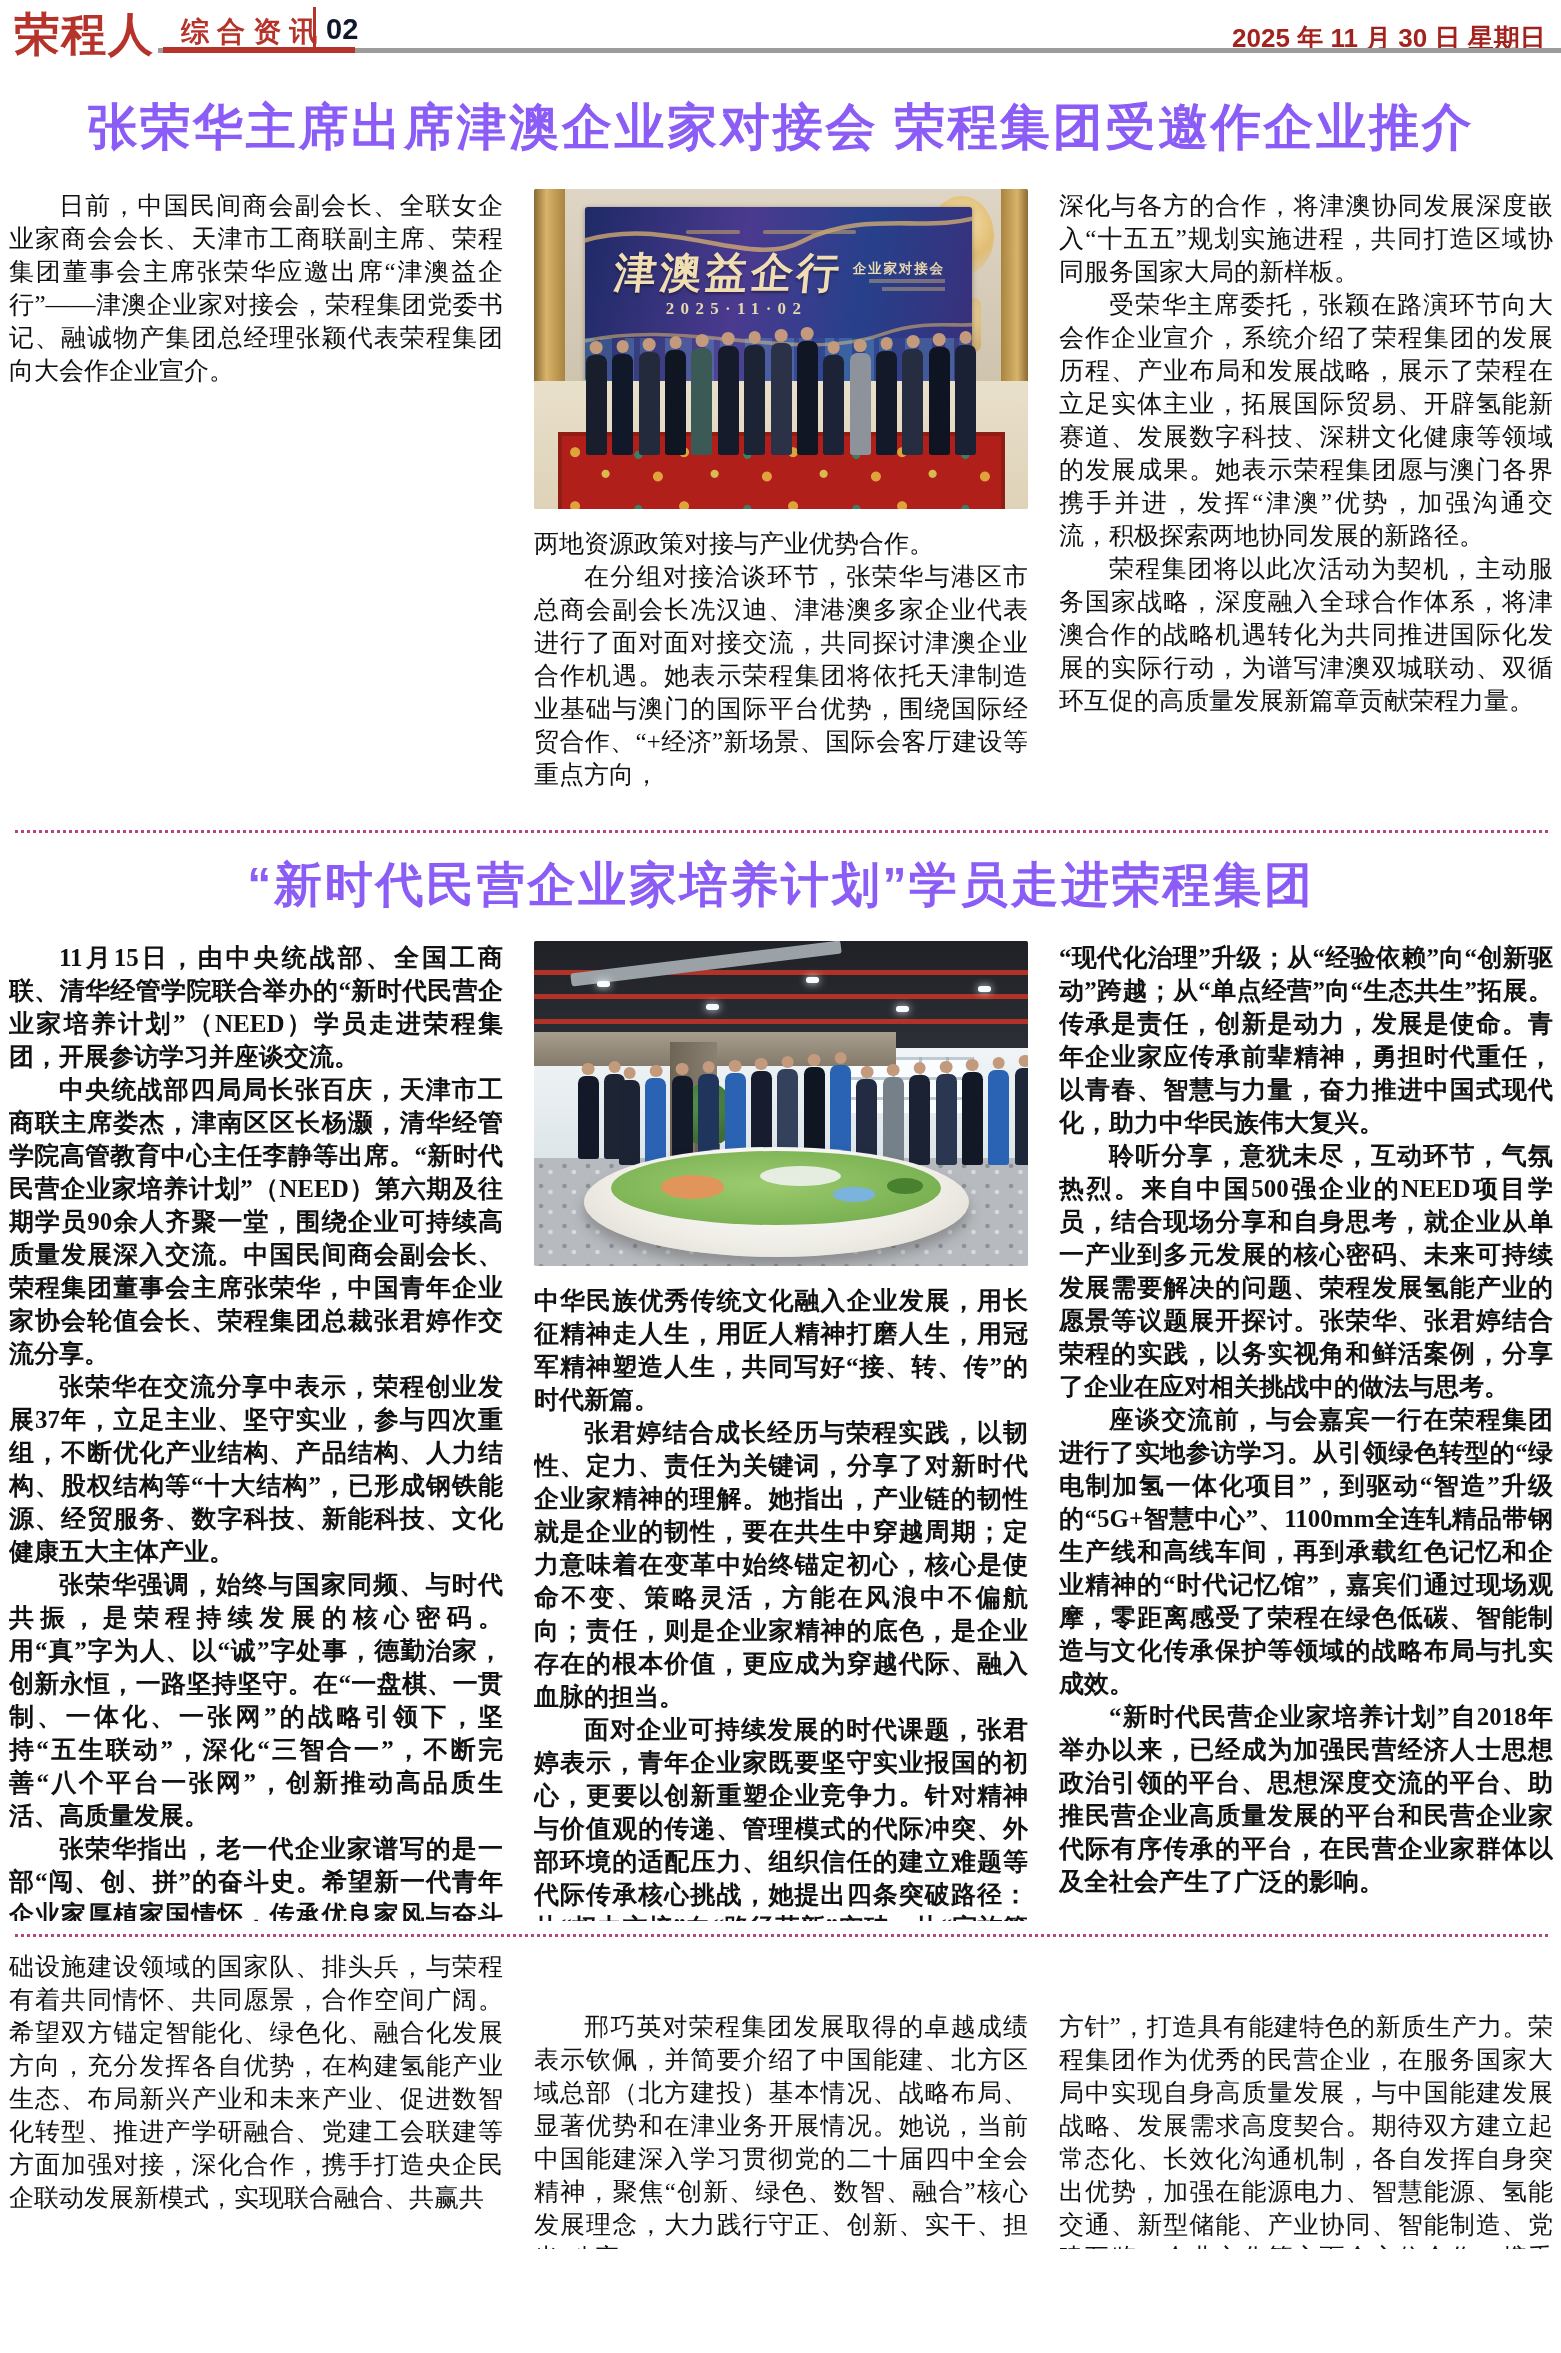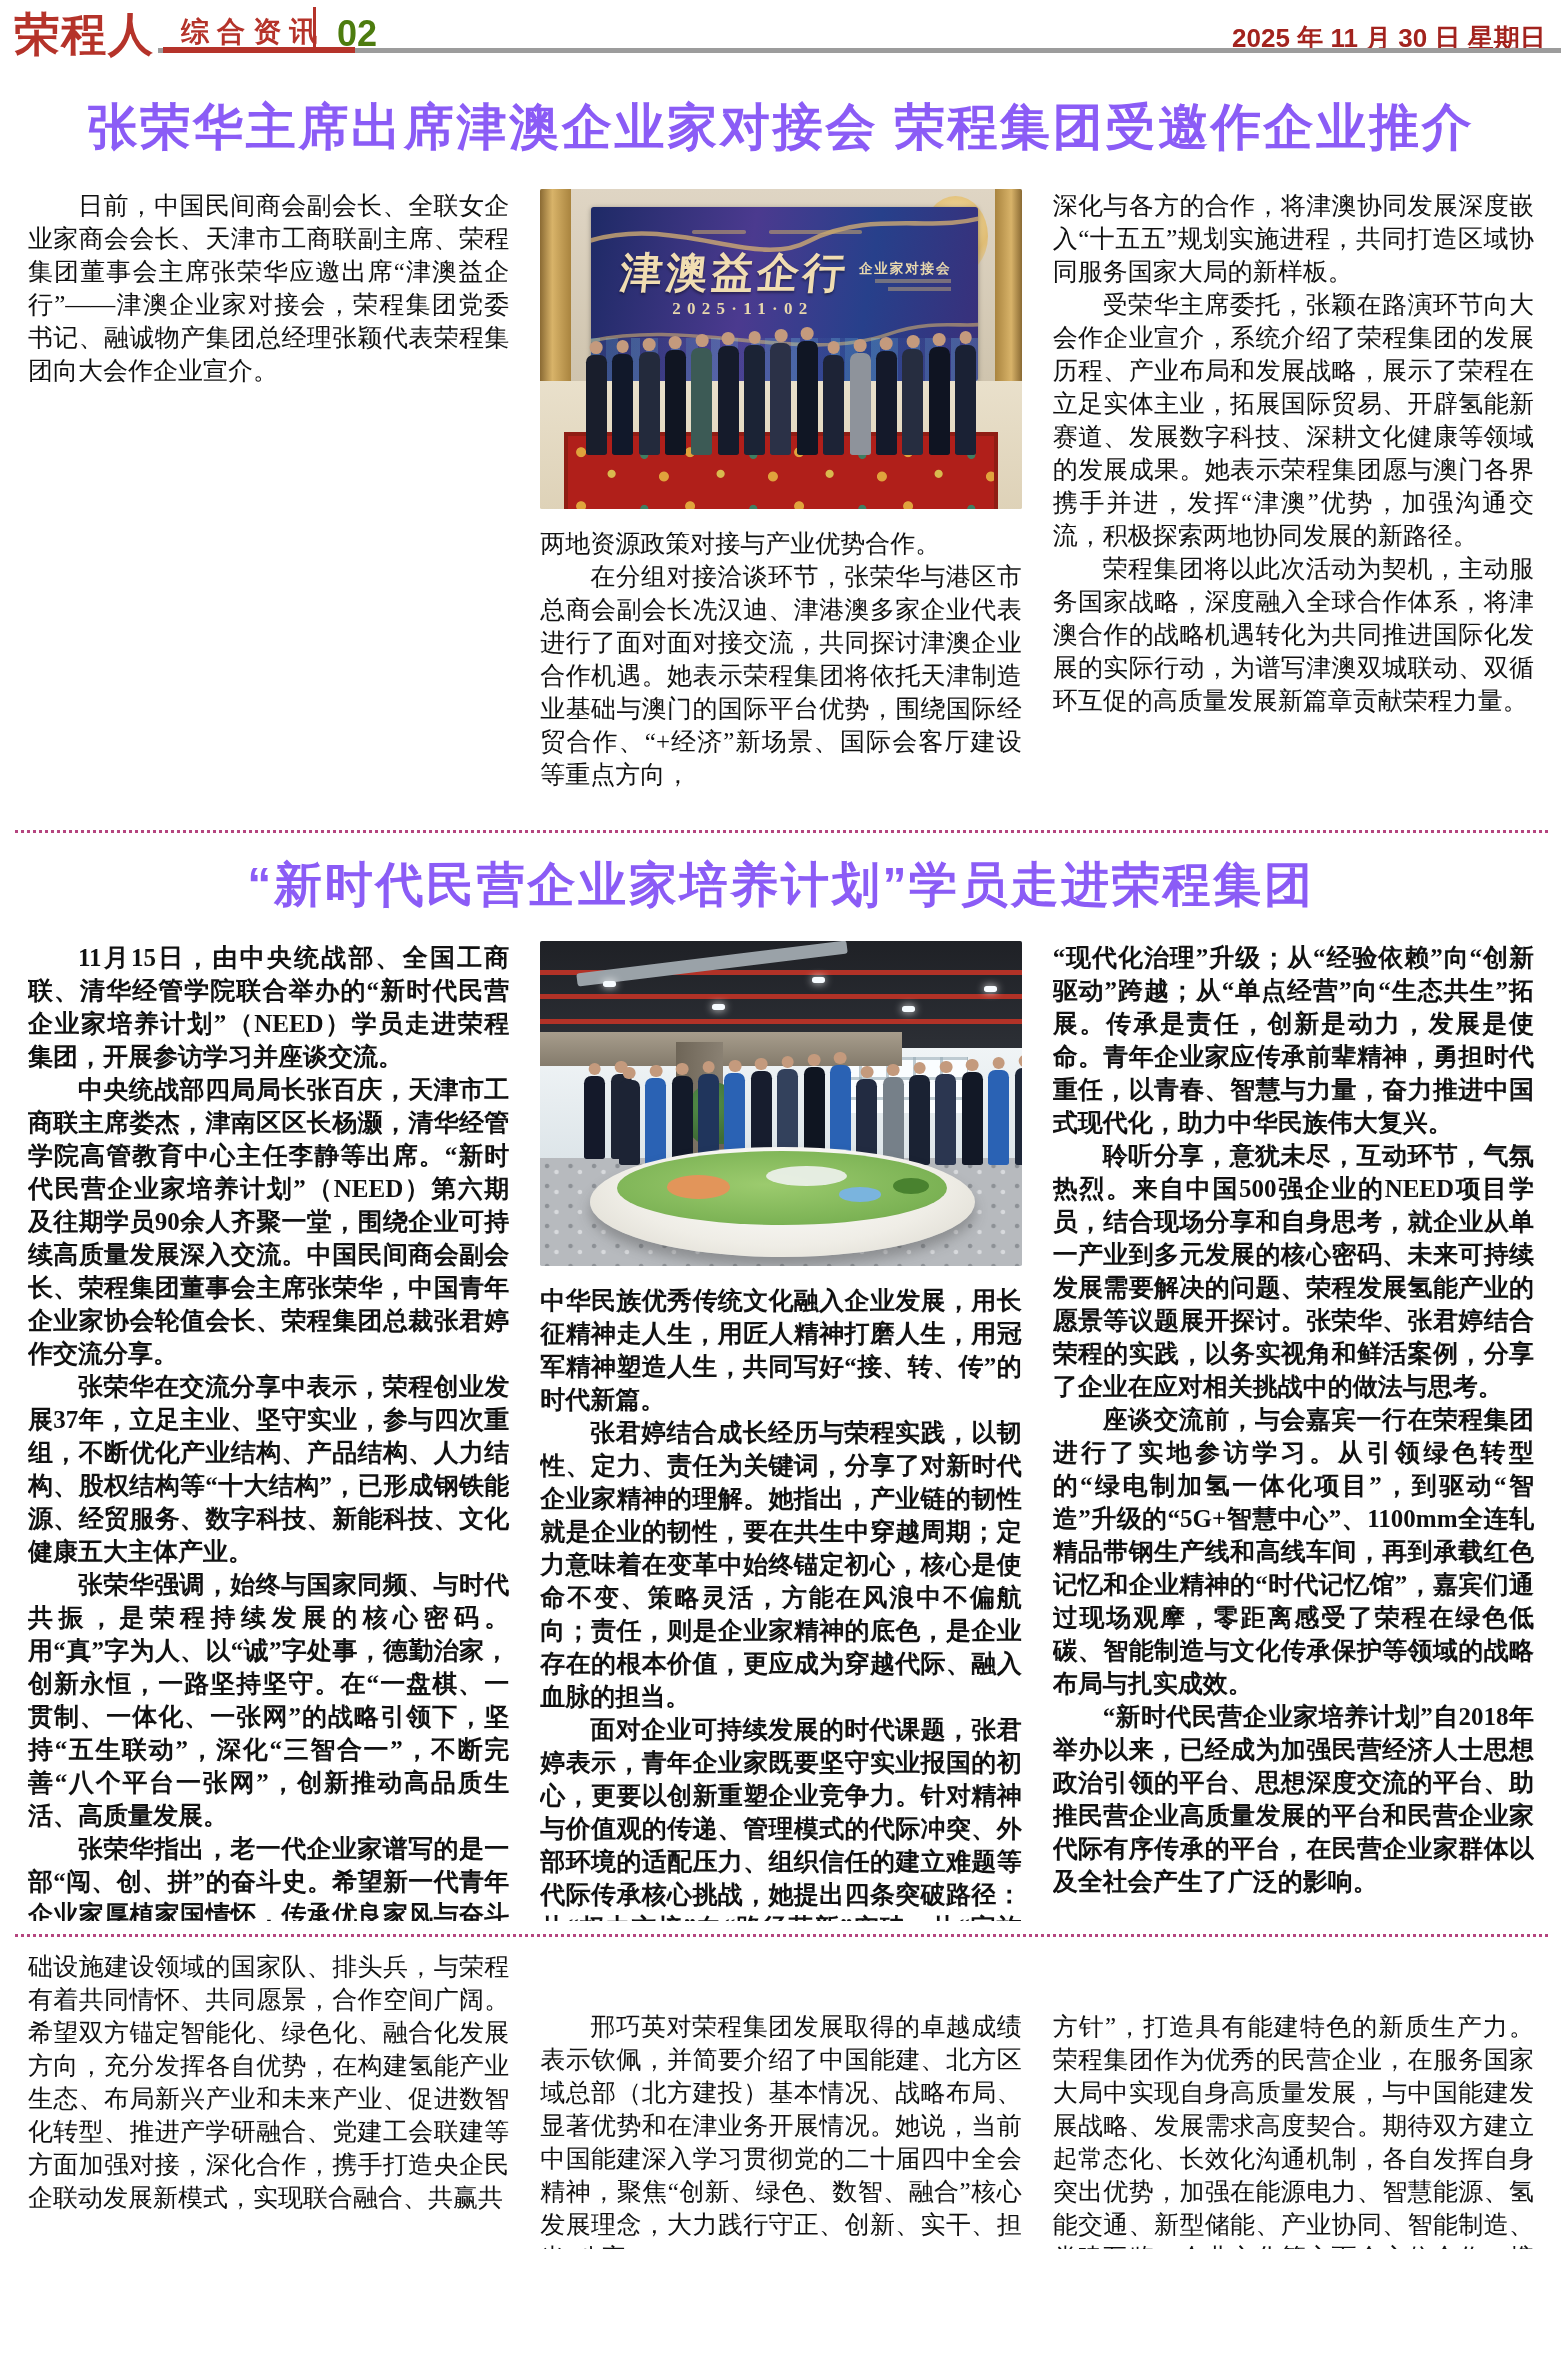--- a/index.html
+++ b/index.html
@@ -11,33 +11,33 @@
   .sans{font-family:"Liberation Sans","DejaVu Sans",sans-serif;}
 
   
   .header{position:relative;height:53px;padding:0 14.5px;}
   .logo{position:absolute;left:14.5px;top:5.4px;font-size:45px;font-weight:900;
         color:#b5332a;letter-spacing:1.8px;transform:scaleY(1.02);
         font-family:"Liberation Serif","DejaVu Serif",serif;}
   .section-name{position:absolute;left:181px;top:12.7px;font-size:28px;font-weight:900;
         color:#b5332a;letter-spacing:8.1px;}
   .section-div{position:absolute;left:313px;top:7.2px;width:2.7px;height:40px;background:#b5332a;}
-  .page-num{position:absolute;left:326px;top:12.7px;font-size:36px;color:#4d7c0f;font-weight:700;margin-left:11px;}
+  .page-num{position:absolute;left:326px;top:12.7px;font-size:29px;color:#0f172a;font-weight:700;}
   .date{position:absolute;right:16.3px;top:21px;font-size:26px;font-weight:700;color:#a2231e;}
   .header-bar-gray{position:absolute;left:158px;right:0;top:48px;height:4.5px;background:#9c9c9c;}
   .header-bar-red{position:absolute;left:163px;top:47px;width:192px;height:6.3px;background:#b5332a;}
 
   
   .big-title{margin:45px 14.5px 0 14.5px;text-align:center;font-weight:900;
     font-family:"Liberation Sans","DejaVu Sans",sans-serif;
     font-size:50px;line-height:58px;color:#8b5cf6;letter-spacing:2.7px;white-space:nowrap;}
   .big-title.t2{font-size:48px;margin-top:23.5px;}
 
   
-  .cols{display:flex;gap:31px;padding:0 28px;overflow:hidden;}
+  .cols{display:flex;gap:31px;padding:0 9px;overflow:hidden;}
   .col{flex:1 1 0;overflow:hidden;}
   .cols.a1{margin-top:33px;height:628px;}
   .cols.a2{margin-top:27px;height:980px;font-weight:bold;}
   .cols.cont{margin-top:12.7px;height:299px;}
   .para{margin:0;font-size:25px;line-height:33px;text-align:justify;color:#111;}
   .para.ind{text-indent:2em;}
 
   .dotted-sep{margin:12.7px 14.5px 0 14.5px;border:0;border-top:3.6px dotted #b5457f;height:0;}
 
   .cont-note{font-size:25px;line-height:36px;margin:16.3px 0 7.2px 0;color:#111;}

